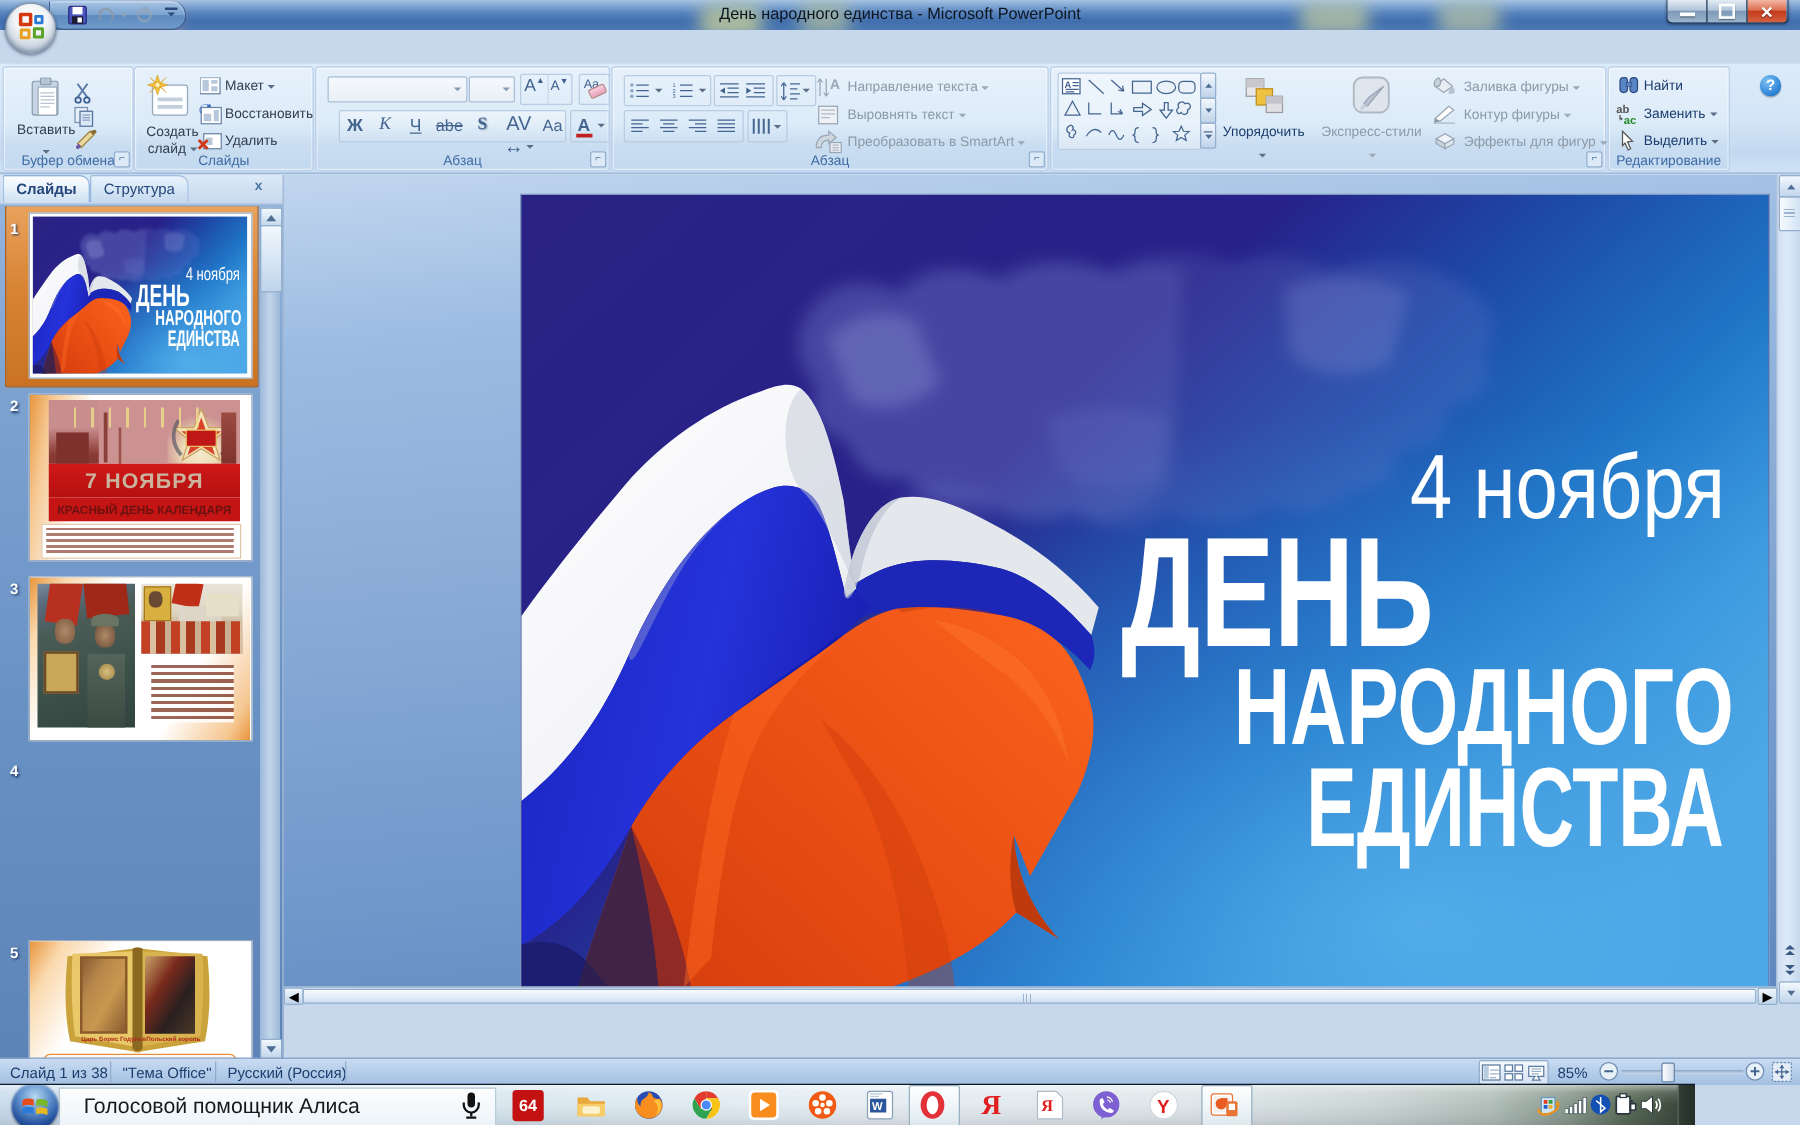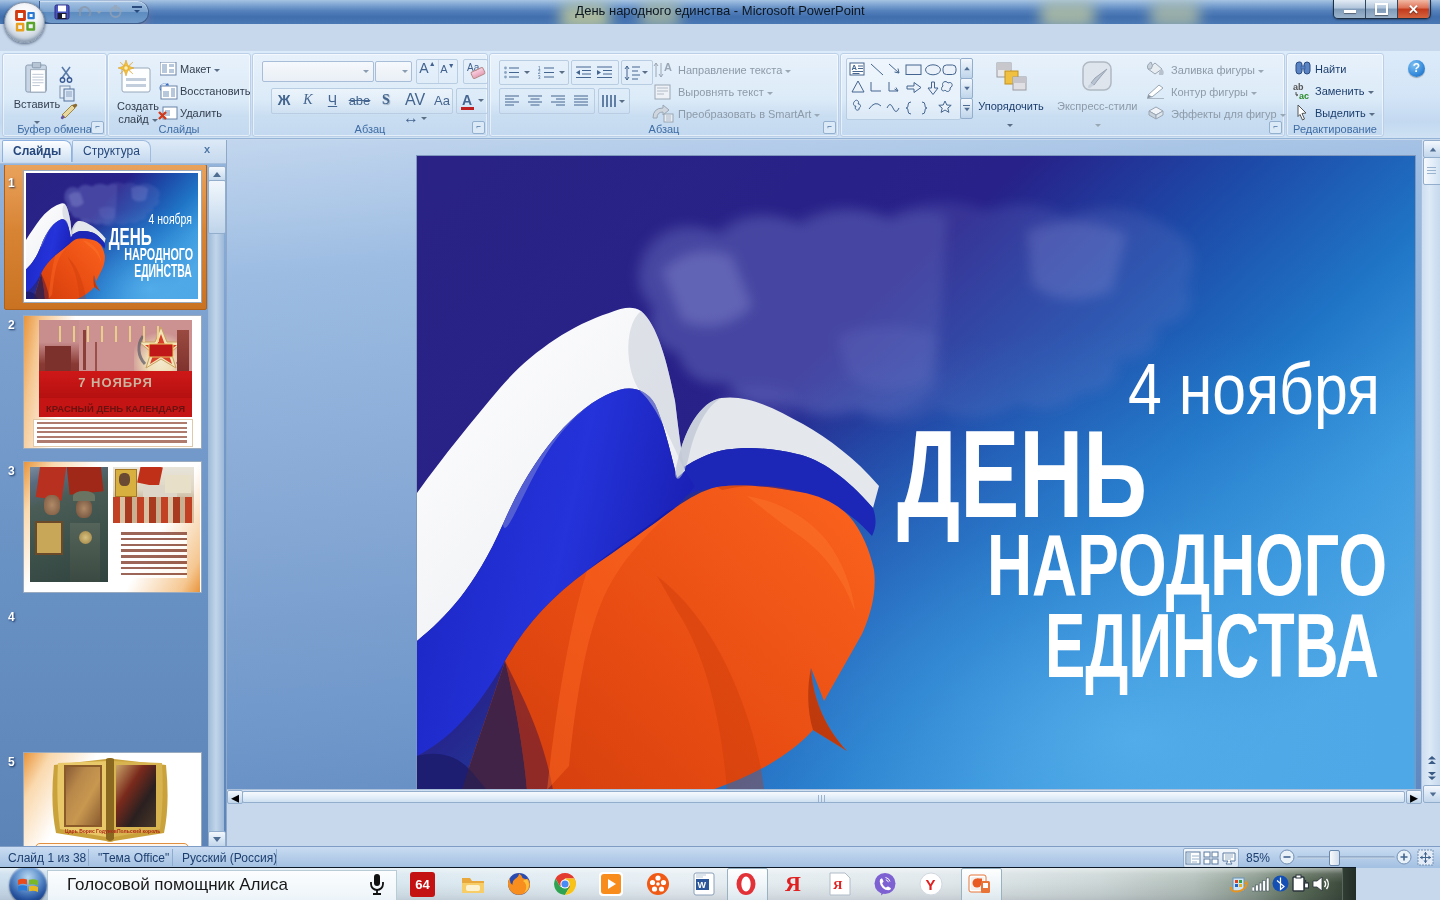--- a/index.html
+++ b/index.html
@@ -611,21 +611,21 @@
             <path d="M26 8 L30 19 L42 19 L33 26 L37 38 L26 31 L15 38 L19 26 L10 19 L22 19 Z" fill="#d8402a"></path>
             <rect x="14" y="18" width="24" height="13" rx="1" fill="#c01818" stroke="#e8c060" stroke-width="1"></rect>
             <path d="M8 10 a22 22 0 0 0 2 28 M44 10 a22 22 0 0 1 -2 28" stroke="#5a5a66" stroke-width="3" fill="none" opacity=".7"></path>
           </svg>
           <div class="abs" style="left:138px;top:10px;width:12px;height:50px;background:linear-gradient(180deg,#9a4a40,#7a2e2a);"></div>
           <div class="abs" style="left:44px;top:10px;width:3px;height:40px;background:#8a4038;"></div>
           <div class="abs" style="left:56px;top:22px;width:2px;height:30px;background:#9a5048;"></div>
           <div class="abs" style="left:20px;top:6px;width:100px;height:16px;background:repeating-linear-gradient(90deg,rgba(240,220,140,.8) 0 2px,rgba(204,146,146,0) 2px 14px);"></div>
         </div>
         <div class="abs" style="left:15px;top:55px;width:153px;height:27px;background:linear-gradient(180deg,#cf1818,#b51010);"></div>
-        <div class="abs" style="left:20px;top:59px;width:143px;height:20px;color:#cbb49e;font-weight:bold;font-size:13px;letter-spacing:1px;text-align:center;">7 НОЯБРЯ</div>
+        <div class="abs" style="left:20px;top:59px;width:143px;height:20px;color:#cbb49e;font-weight:bold;font-size:17px;letter-spacing:1px;text-align:center;">7 НОЯБРЯ</div>
         <div class="abs" style="left:15px;top:82px;width:153px;height:19px;background:#c41414;"></div>
         <div class="abs" style="left:15px;top:87px;width:153px;color:#6a1210;font-weight:bold;font-size:9.5px;text-align:center;white-space:nowrap;">КРАСНЫЙ ДЕНЬ КАЛЕНДАРЯ</div>
         <div class="abs" style="left:9px;top:103px;width:158px;height:26px;background:#fff;border:1px solid #e0c8a8;"></div>
         <div class="abs" style="left:13px;top:106px;width:150px;height:21px;background:repeating-linear-gradient(180deg,#9a5a4a 0 2.2px,#fff 2.2px 4.6px);opacity:.8;"></div>
       </div>
       <div class="snum" style="left:8px;top:299px;">3</div>
       <div class="thumb" style="top:296px;height:130px;">
         <div class="abs" style="left:0;top:0;width:176px;height:130px;background:linear-gradient(120deg,#e8953c 0%,#fad9ae 12%,#fff 30%,#fff 70%,#f5c791 92%,#e8953c 100%);"></div>
         <div class="abs" style="left:6px;top:5px;width:78px;height:115px;background:linear-gradient(160deg,#7a8ba0 0%,#5a6b80 12%,#4a5c55 30%,#3e524c 60%,#31433e 100%);overflow:hidden;">
           <div class="abs" style="left:8px;top:-2px;width:26px;height:34px;background:#b83020;transform:rotate(8deg);"></div>

